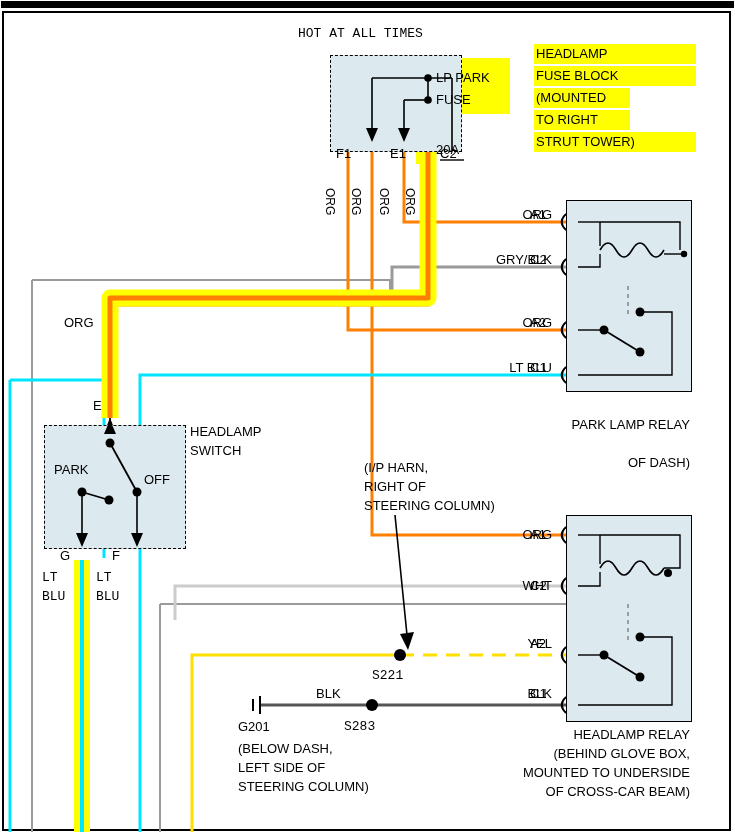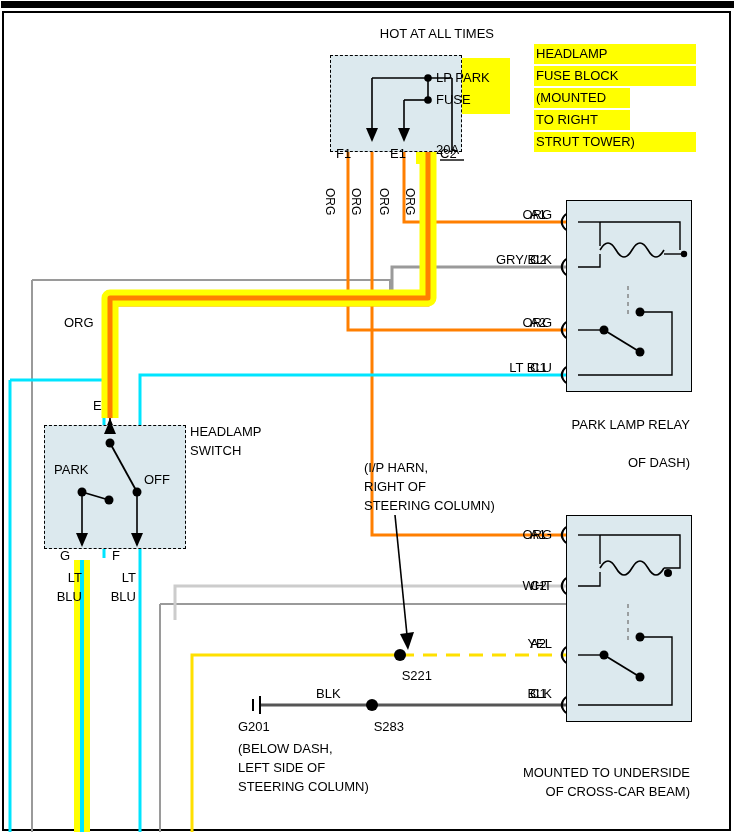--- a/index.html
+++ b/index.html
@@ -1,19 +1,19 @@
 <!DOCTYPE html>
 <html><head>
 <meta charset="utf-8">
 <style>
   html,body{margin:0;padding:0;background:#ffffff;}
   body{width:735px;height:832px;position:relative;font-family:"Liberation Sans",sans-serif;overflow:hidden;}
   #stage{position:absolute;left:0;top:0;width:735px;height:832px;}
   .lbl{position:absolute;font-size:13px;color:#000;line-height:15px;white-space:pre;}
-  .lbl.c{text-align:right;}
+  .lbl.c{text-align:left;font-family:Liberation Mono, monospace;}
   .lbl.r{text-align:right;}
   .vert{position:absolute;font-size:12px;color:#000;writing-mode:vertical-rl;text-orientation:mixed;letter-spacing:0px;}
   .hl{position:absolute;background:#ffff00;}
   svg{position:absolute;left:0;top:0;}
   .box{position:absolute;background:#dce9ee;border:1px solid #000;}
   .dashbox{position:absolute;background:#dce9ee;border:1px dashed #000;}
 </style>
 </head>
 <body>
 
@@ -258,20 +258,22 @@
 
   <div class="lbl r" style="left:432px;top:527px;width:120px;">ORG</div>
   <div class="lbl" style="left:530px;top:527px;">A1</div>
   <div class="lbl r" style="left:432px;top:578px;width:120px;">WHT</div>
   <div class="lbl" style="left:530px;top:578px;">C2</div>
   <div class="lbl r" style="left:432px;top:636px;width:120px;">YEL</div>
   <div class="lbl" style="left:530px;top:636px;">A2</div>
   <div class="lbl r" style="left:432px;top:686px;width:120px;">BLK</div>
   <div class="lbl" style="left:530px;top:686px;">C1</div>
 
+  <div class="lbl r" style="left:440px;top:727px;width:250px;">HEADLAMP RELAY</div>
+  <div class="lbl r" style="left:440px;top:746px;width:250px;">(BEHIND GLOVE BOX,</div>
   <div class="lbl r" style="left:440px;top:765px;width:250px;">MOUNTED TO UNDERSIDE</div>
   <div class="lbl r" style="left:440px;top:784px;width:250px;">OF CROSS-CAR BEAM)</div>
 
   <div class="lbl" style="left:190px;top:424px;">HEADLAMP</div>
   <div class="lbl" style="left:190px;top:443px;">SWITCH</div>
   <div class="lbl" style="left:93px;top:398px;">E</div>
   <div class="lbl" style="left:54px;top:462px;">PARK</div>
   <div class="lbl" style="left:144px;top:472px;">OFF</div>
   <div class="lbl" style="left:60px;top:548px;">G</div>
   <div class="lbl" style="left:112px;top:548px;">F</div>

